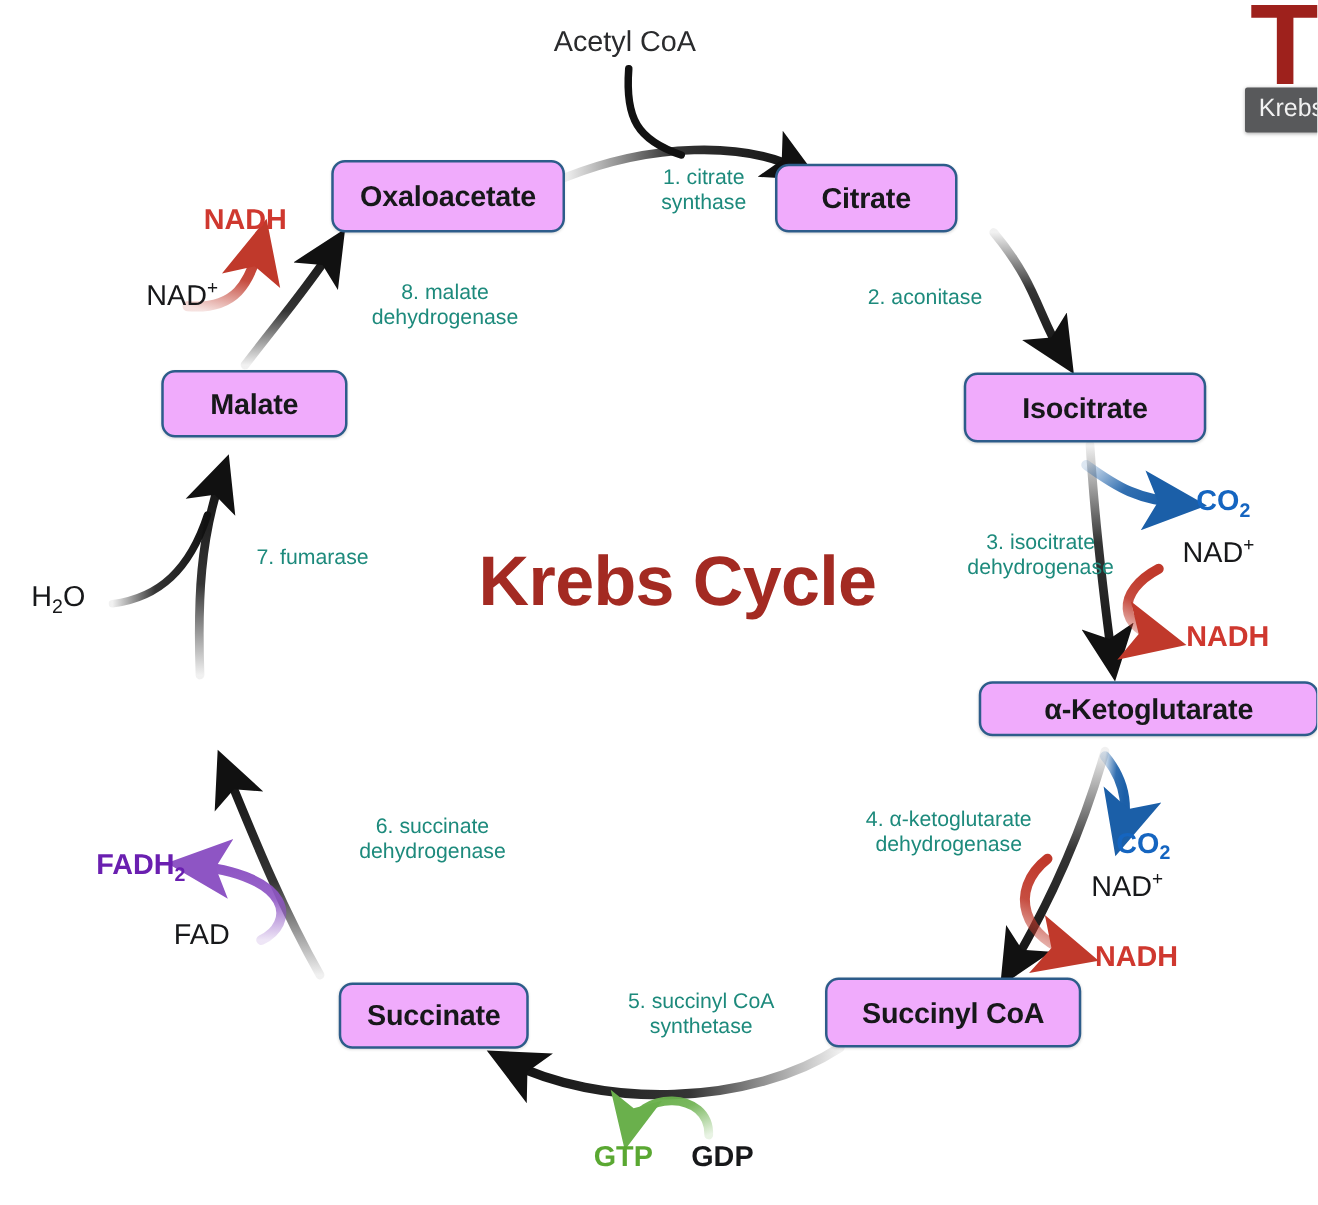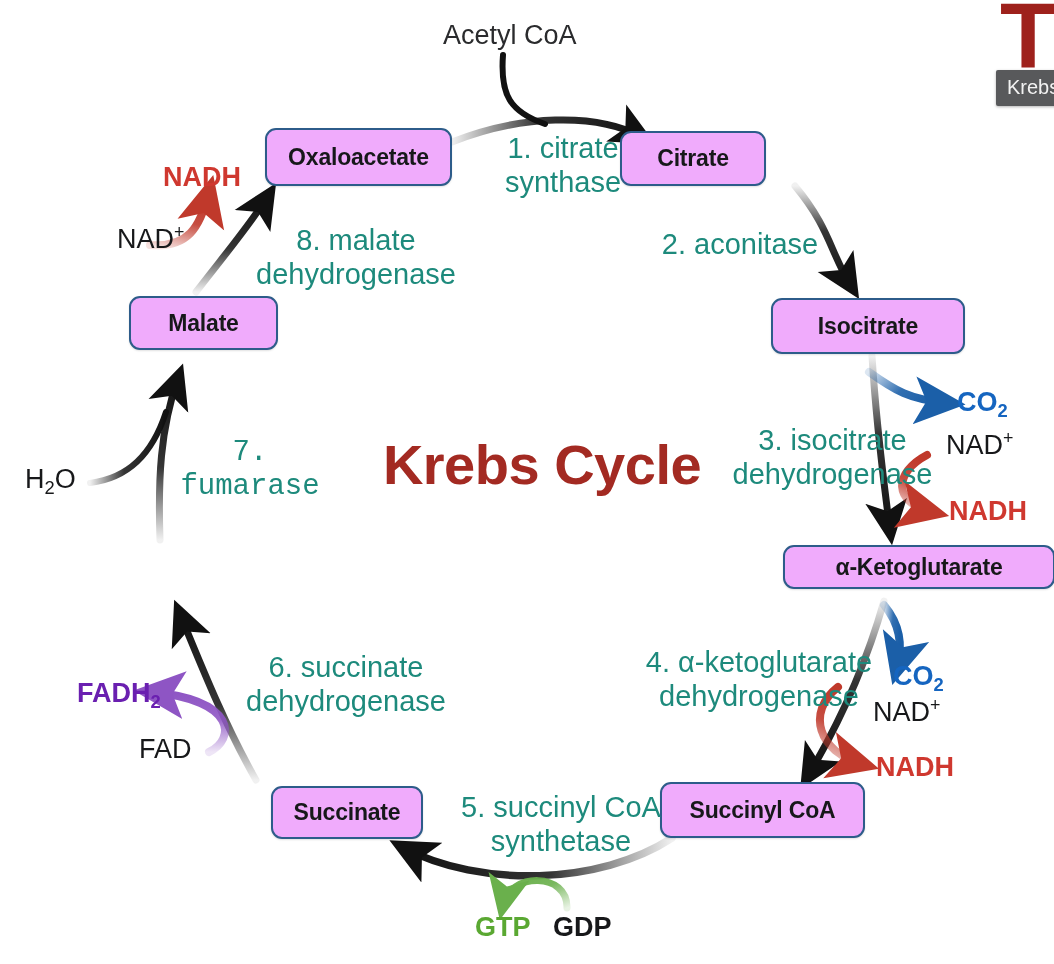--- a/index.html
+++ b/index.html
@@ -42,30 +42,30 @@
     font-size: 23px;
     letter-spacing: -0.2px;
     white-space: nowrap;
     box-shadow: 0 1px 2px rgba(0,0,0,0.12);
   }
 
   
   .enzyme {
     position: absolute;
     color: #1d8a7c;
-    font-size: 29px;
+    font-size: 17px;
     line-height: 1.16;
     text-align: center;
     white-space: pre-line;
   }
 
   
   .cofactor {
     position: absolute;
-    font-size: 27px;
+    font-size: 23px;
     white-space: nowrap;
     color: #17181a;
   }
   .cofactor.plain { font-weight: normal; }
   .cofactor.nadh  { color: #cf382f; font-weight: bold; }
   .cofactor.co2   { color: #1565c0; font-weight: bold; }
   .cofactor.fadh2 { color: #6a1fb0; font-weight: bold; }
   .cofactor.gtp   { color: #5aa832; font-weight: bold; }
   .cofactor.gdp   { color: #17181a; font-weight: bold; }
   .cofactor.fad   { color: #17181a; font-weight: normal; }
@@ -250,21 +250,21 @@
 
   <div class="enzyme" style="left:630px; top:646px; width:258px;">4. α-ketoglutarate
 dehydrogenase</div>
 
   <div class="enzyme" style="left:457px; top:791px; width:208px;">5. succinyl CoA
 synthetase</div>
 
   <div class="enzyme" style="left:237px; top:651px; width:218px;">6. succinate
 dehydrogenase</div>
 
-  <div class="enzyme" style="left:165px; top:436px; width:170px;font-family:Liberation Mono, monospace;">7. fumarase</div>
+  <div class="enzyme" style="left:165px; top:436px; width:170px;">7. fumarase</div>
 
   <div class="enzyme" style="left:256px; top:224px; width:200px;">8. malate
 dehydrogenase</div>
 
   <div class="cofactor acetyl" style="left:443px; top:20px;">Acetyl CoA</div>
 
   <div class="cofactor nadh" style="left:163px; top:162px;">NADH</div>
   <div class="cofactor plain" style="left:117px; top:222px;">
     <span>NAD</span><sup>+</sup>
   </div>

